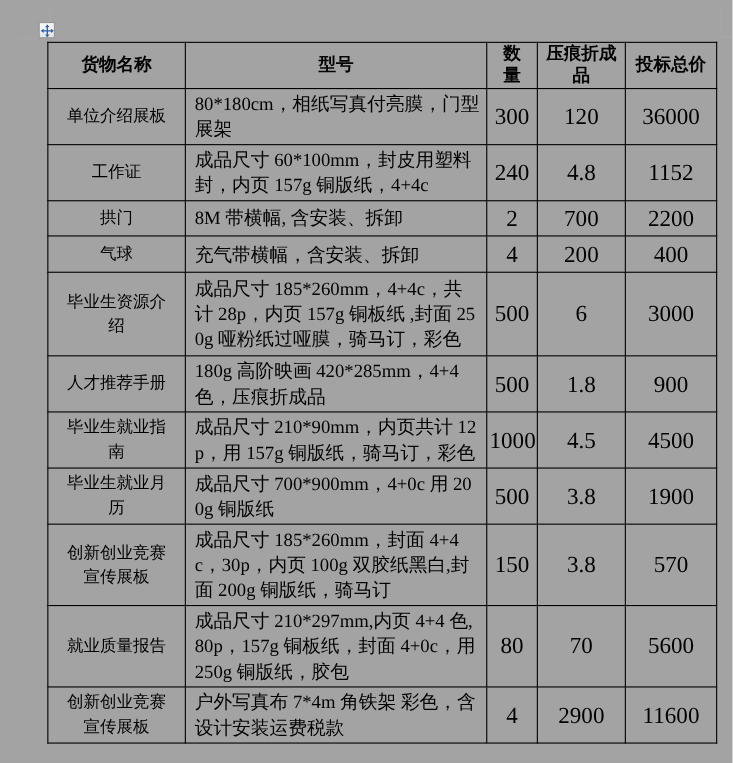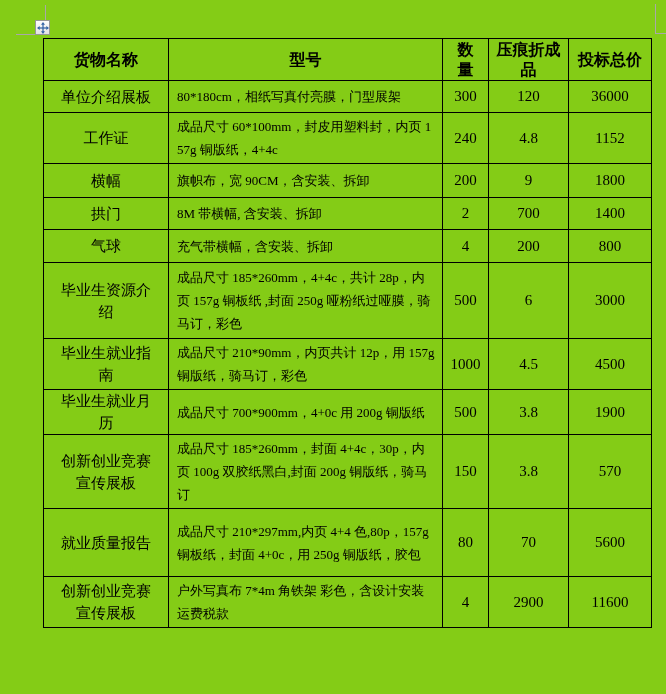--- a/index.html
+++ b/index.html
@@ -9,21 +9,21 @@
     height: 694px;
     background: #ffffff;
     font-family: "Liberation Serif", "DejaVu Serif", serif;
     color: #000000;
   }
   .page {
     position: relative;
     width: 666px;
     height: 694px;
     overflow: hidden;
-    background: #84cc16;
+    background: #a3a3a3;
   }
   
   .crop { position: absolute; background: #a8a8a8; }
   .crop-tl-v { left: 45px;  top: 5px;  width: 1px;  height: 16px; }
   .crop-tl-h { left: 16px;  top: 34px; width: 20px; height: 1px; }
   .crop-tr-v { left: 655px; top: 4px;  width: 1px;  height: 29px; }
   .crop-tr-h { left: 655px; top: 33px; width: 11px; height: 1px; }
   
   .move-handle {
     position: absolute;
@@ -61,28 +61,28 @@
     margin-left: 44px;
   }
   .bid td.name {
     font-size: 15px;
     text-align: center;
     padding: 0 10px;
     line-height: 22px;
     word-break: break-all;
   }
   .bid td.spec {
-    font-size: 13px;
+    font-size: 17px;
     text-align: left;
     padding: 2px 6px 2px 8px;
     line-height: 23px;
     word-break: break-all;
   }
   .bid td.num {
-    font-size: 15px;
+    font-size: 21px;
     text-align: center;
     padding: 0 2px;
   }
 </style>
 </head>
 <body>
 
 <div class="page">
 
   <div class="crop crop-tl-v"></div>
@@ -128,48 +128,48 @@
       <td class="num">120</td>
       <td class="num">36000</td>
     </tr>
     <tr style="height:46px">
       <td class="name">工作证</td>
       <td class="spec">成品尺寸 60*100mm，封皮用塑料封，内页 157g 铜版纸，4+4c</td>
       <td class="num">240</td>
       <td class="num">4.8</td>
       <td class="num">1152</td>
     </tr>
-    <tr style="height:34px">
-      <td class="name">横幅</td>
-      <td class="spec">旗帜布，宽 90CM，含安装、拆卸</td>
-      <td class="num">200</td>
-      <td class="num">9</td>
-      <td class="num">1800</td>
-    </tr>
     <tr style="height:32px">
       <td class="name">拱门</td>
       <td class="spec">8M 带横幅, 含安装、拆卸</td>
       <td class="num">2</td>
       <td class="num">700</td>
-      <td class="num">1400</td>
+      <td class="num">2200</td>
     </tr>
     <tr style="height:33px">
       <td class="name">气球</td>
       <td class="spec">充气带横幅，含安装、拆卸</td>
       <td class="num">4</td>
       <td class="num">200</td>
-      <td class="num">800</td>
+      <td class="num">400</td>
     </tr>
     <tr style="height:76px">
       <td class="name">毕业生资源介绍</td>
       <td class="spec">成品尺寸 185*260mm，4+4c，共计 28p，内页 157g 铜板纸 ,封面 250g 哑粉纸过哑膜，骑马订，彩色</td>
       <td class="num">500</td>
       <td class="num">6</td>
       <td class="num">3000</td>
     </tr>
+    <tr style="height:44px">
+      <td class="name">人才推荐手册</td>
+      <td class="spec">180g 高阶映画 420*285mm，4+4 色，压痕折成品</td>
+      <td class="num">500</td>
+      <td class="num">1.8</td>
+      <td class="num">900</td>
+    </tr>
     <tr style="height:51px">
       <td class="name">毕业生就业指南</td>
       <td class="spec">成品尺寸 210*90mm，内页共计 12p，用 157g 铜版纸，骑马订，彩色</td>
       <td class="num">1000</td>
       <td class="num">4.5</td>
       <td class="num">4500</td>
     </tr>
     <tr style="height:44px">
       <td class="name">毕业生就业月历</td>
       <td class="spec">成品尺寸 700*900mm，4+0c 用 200g 铜版纸</td>

